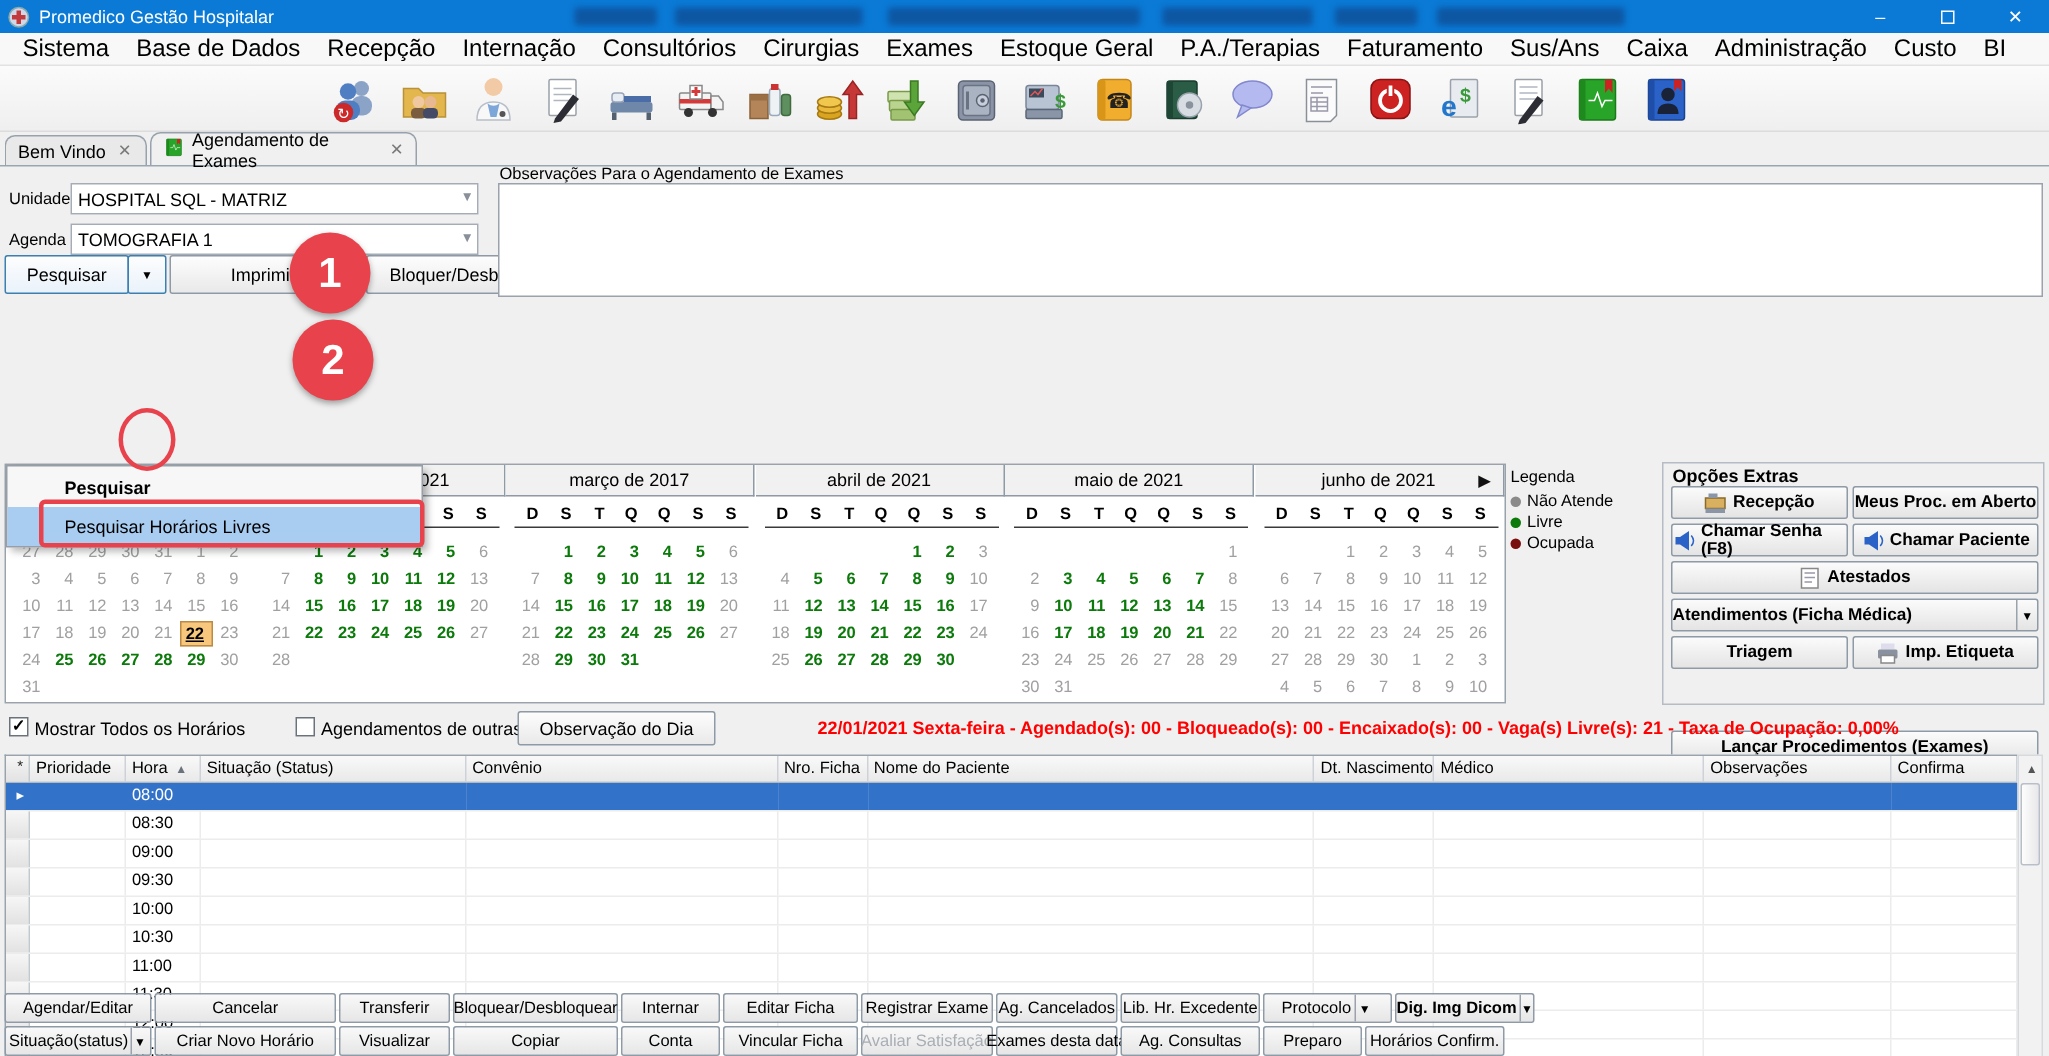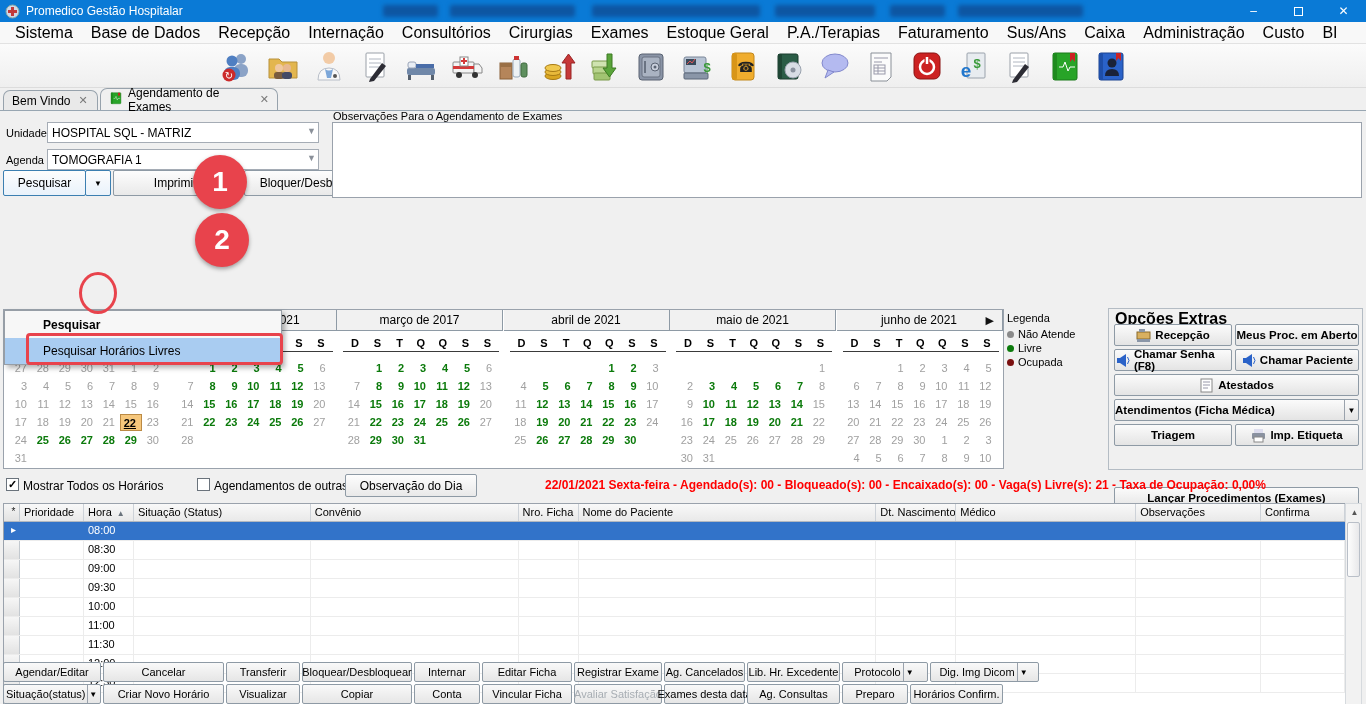--- a/index.html
+++ b/index.html
@@ -58,21 +58,21 @@
   .calnav{position:absolute;top:4px;font-size:11px;color:#111;}
 
   
   .legend{position:absolute;left:1007px;top:201px;width:99px;}
   .legtitle{font-size:11px;margin-bottom:3px;}
   .legitem{display:flex;align-items:center;font-size:11px;height:14px;}
   .dot{width:7px;height:7px;border-radius:50%;margin-right:4px;display:inline-block;}
 
   
   .extras{position:absolute;left:1108px;top:197px;width:255px;height:162px;border:1px solid #b4bcc4;background:#f0f0f0;}
-  .extitle{position:absolute;left:6px;top:1px;font-size:16px;font-weight:bold;}
+  .extitle{position:absolute;left:6px;top:1px;font-size:12px;font-weight:bold;}
   .exrow{position:absolute;left:5px;width:245px;height:22px;display:flex;gap:3px;}
   .exbtn{height:22px;background:linear-gradient(#fbfbfb,#e4e4e4);border:1px solid #8e9aa5;border-radius:2px;display:flex;align-items:center;justify-content:center;font-size:11.5px;font-weight:bold;gap:4px;}
   .exbtn .dd{margin-left:auto;width:14px;border-left:1px solid #9aa2ac;align-self:stretch;display:flex;align-items:center;justify-content:center;font-size:8px;}
 
   
   .filterbar{position:absolute;left:0;top:358px;width:1366px;height:34px;}
   .chk{position:absolute;top:9px;width:13px;height:13px;background:#fff;border:1px solid #6a737c;font-size:11px;line-height:11px;text-align:center;font-weight:bold;}
   .chklabel{position:absolute;top:10px;font-size:12px;}
   .obsday{position:absolute;left:345px;top:5px;width:132px;height:23px;}
   .statustext{position:absolute;left:545px;top:9px;font-size:12px;font-weight:bold;white-space:nowrap;}
@@ -927,20 +927,33 @@
           <div class="gcell" style="width: 60px;"></div>
           <div class="gcell" style="width: 298px;"></div>
           <div class="gcell" style="width: 80px;"></div>
           <div class="gcell" style="width: 180px;"></div>
           <div class="gcell" style="width: 125px;"></div>
           <div class="gcell" style="width: 84px;"></div>
         </div>
         <div class="grow">
           <div class="gcell rowsel" style="width: 16px;"></div>
           <div class="gcell" style="width: 64px;"></div>
+          <div class="gcell" style="width: 50px;">10:30</div>
+          <div class="gcell" style="width: 177px;"></div>
+          <div class="gcell" style="width: 208px;"></div>
+          <div class="gcell" style="width: 60px;"></div>
+          <div class="gcell" style="width: 298px;"></div>
+          <div class="gcell" style="width: 80px;"></div>
+          <div class="gcell" style="width: 180px;"></div>
+          <div class="gcell" style="width: 125px;"></div>
+          <div class="gcell" style="width: 84px;"></div>
+        </div>
+        <div class="grow">
+          <div class="gcell rowsel" style="width: 16px;"></div>
+          <div class="gcell" style="width: 64px;"></div>
           <div class="gcell" style="width: 50px;">11:00</div>
           <div class="gcell" style="width: 177px;"></div>
           <div class="gcell" style="width: 208px;"></div>
           <div class="gcell" style="width: 60px;"></div>
           <div class="gcell" style="width: 298px;"></div>
           <div class="gcell" style="width: 80px;"></div>
           <div class="gcell" style="width: 180px;"></div>
           <div class="gcell" style="width: 125px;"></div>
           <div class="gcell" style="width: 84px;"></div>
         </div>
@@ -1014,21 +1027,21 @@
         <div class="abtn" style="width: 81px;">
           <span>Ag. Cancelados</span>
         </div>
         <div class="abtn" style="width: 93px;">
           <span>Lib. Hr. Excedente</span>
         </div>
         <div class="abtn" style="width: 86px;">
           <span>Protocolo</span>
           <span class="dd">▼</span>
         </div>
-        <div class="abtn" style="width: 109px;">
+        <div class="abtn" style="width: 93px; font-weight: bold;">
           <span>Dig. Img Dicom</span>
           <span class="dd">▼</span>
         </div>
       </div>
     <div class="abar" id="abar2" style="left:3px;top:573px;">
         <div class="abtn" style="width: 98px;">
           <span>Situação(status)</span>
           <span class="dd">▼</span>
         </div>
         <div class="abtn" style="width: 121px;">

